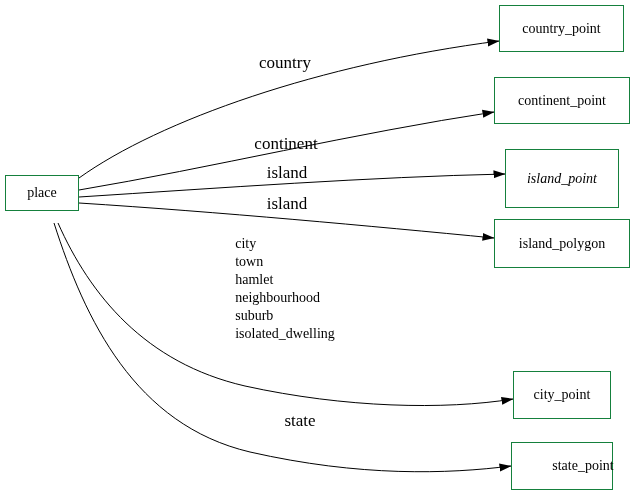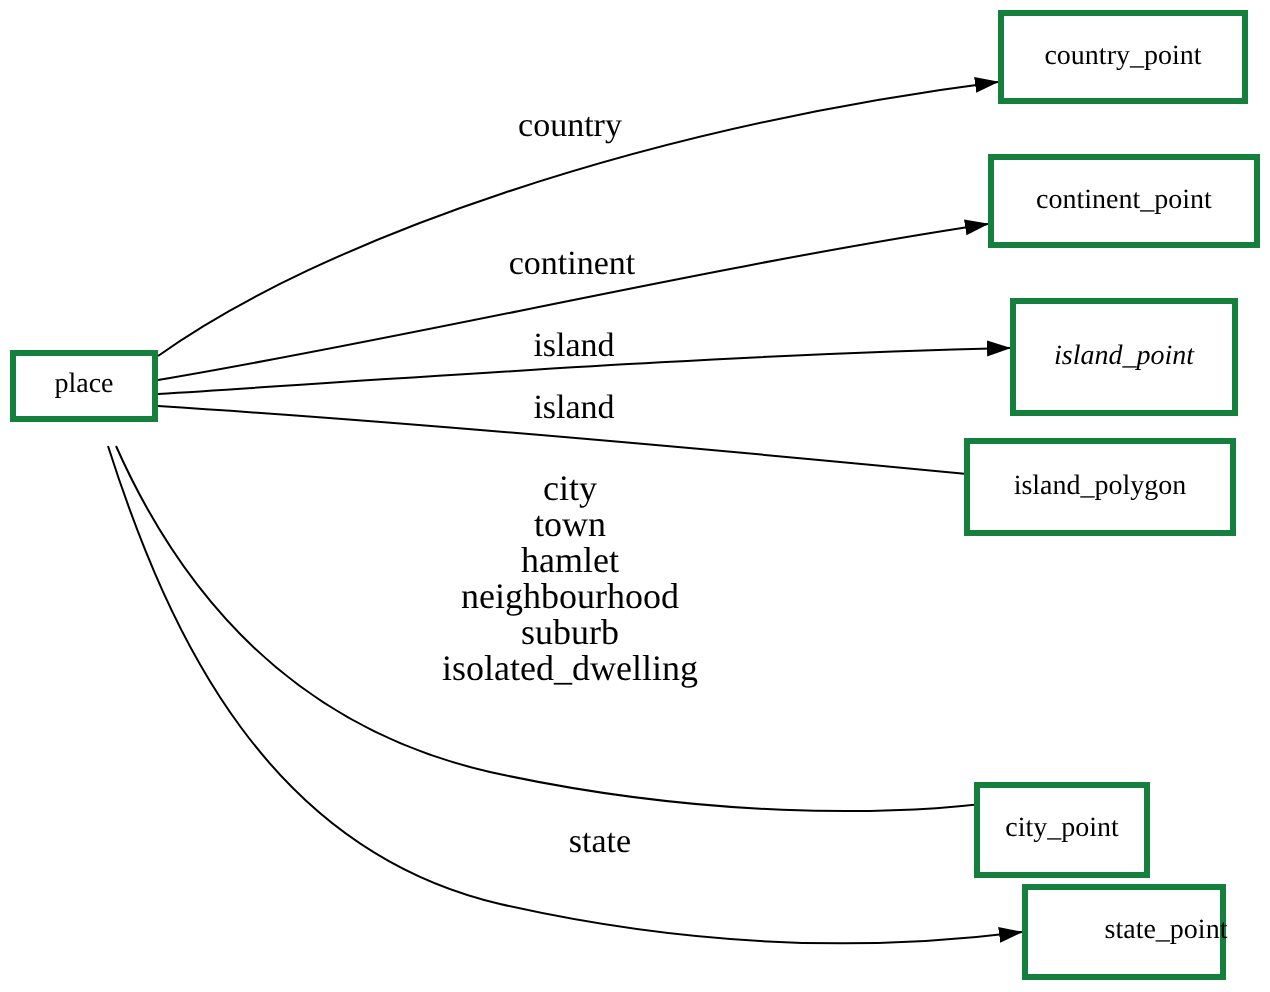--- a/index.html
+++ b/index.html
@@ -24,39 +24,39 @@
     height: 496px;
   }
   #edges-svg path.edge {
     fill: none;
     stroke: #000000;
     stroke-width: 1;
   }
   .node {
     position: absolute;
     box-sizing: border-box;
-    border: 3px solid #15803d;
+    border: 1px solid #15803d;
     background: #ffffff;
     display: flex;
     align-items: center;
     justify-content: center;
     font-size: 14px;
     white-space: nowrap;
   }
   .edge-label {
     position: absolute;
     transform: translate(-50%, -50%);
     font-size: 17px;
     white-space: nowrap;
   }
   .edge-label-stack {
     position: absolute;
     transform: translateX(-50%);
-    text-align: center;
-    font-size: 18px;
+    text-align: left;
+    font-size: 14px;
     line-height: 18px;
     white-space: nowrap;
   }
   .edge-label-stack span {
     display: block;
   }
 </style>
 </head>
 <body>
 
@@ -77,29 +77,29 @@
   </svg>
 
   <div class="node" style="left:5px;   top:175px; width:74px;  height:36px;">place</div>
 
   <div class="node" style="left:499px; top:5px;   width:125px; height:47px;">country_point</div>
 
   <div class="node" style="left:494px; top:77px;  width:136px; height:47px;">continent_point</div>
 
   <div class="node" style="left:505px; top:149px; width:114px; height:59px;font-style:italic;">island_point</div>
 
-  <div class="node" style="left:482px; top:219px; width:136px; height:49px;">island_polygon</div>
+  <div class="node" style="left:494px; top:219px; width:136px; height:49px;">island_polygon</div>
 
-  <div class="node" style="left:487px; top:371px; width:88px;  height:48px;margin-top:20px;">city_point</div>
+  <div class="node" style="left:513px; top:371px; width:98px;  height:48px;">city_point</div>
 
   <div class="node" style="left:511px; top:442px; width:102px; height:48px;padding-left:42px;">state_point</div>
 
   <div class="edge-label" style="left:285px; top:63px;">country</div>
 
-  <div class="edge-label" style="left:286px; top:132px;">continent</div>
+  <div class="edge-label" style="left:286px; top:144px;">continent</div>
 
   <div class="edge-label" style="left:287px; top:173px;">island</div>
 
   <div class="edge-label" style="left:287px; top:204px;">island</div>
 
   <div class="edge-label-stack" style="left:285px; top:235px;">
     <span>city</span>
     <span>town</span>
     <span>hamlet</span>
     <span>neighbourhood</span>

